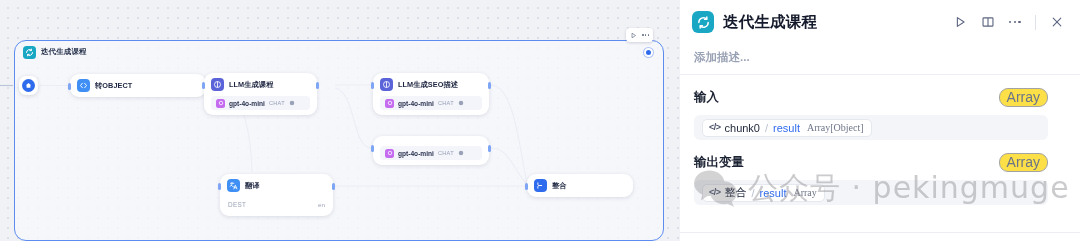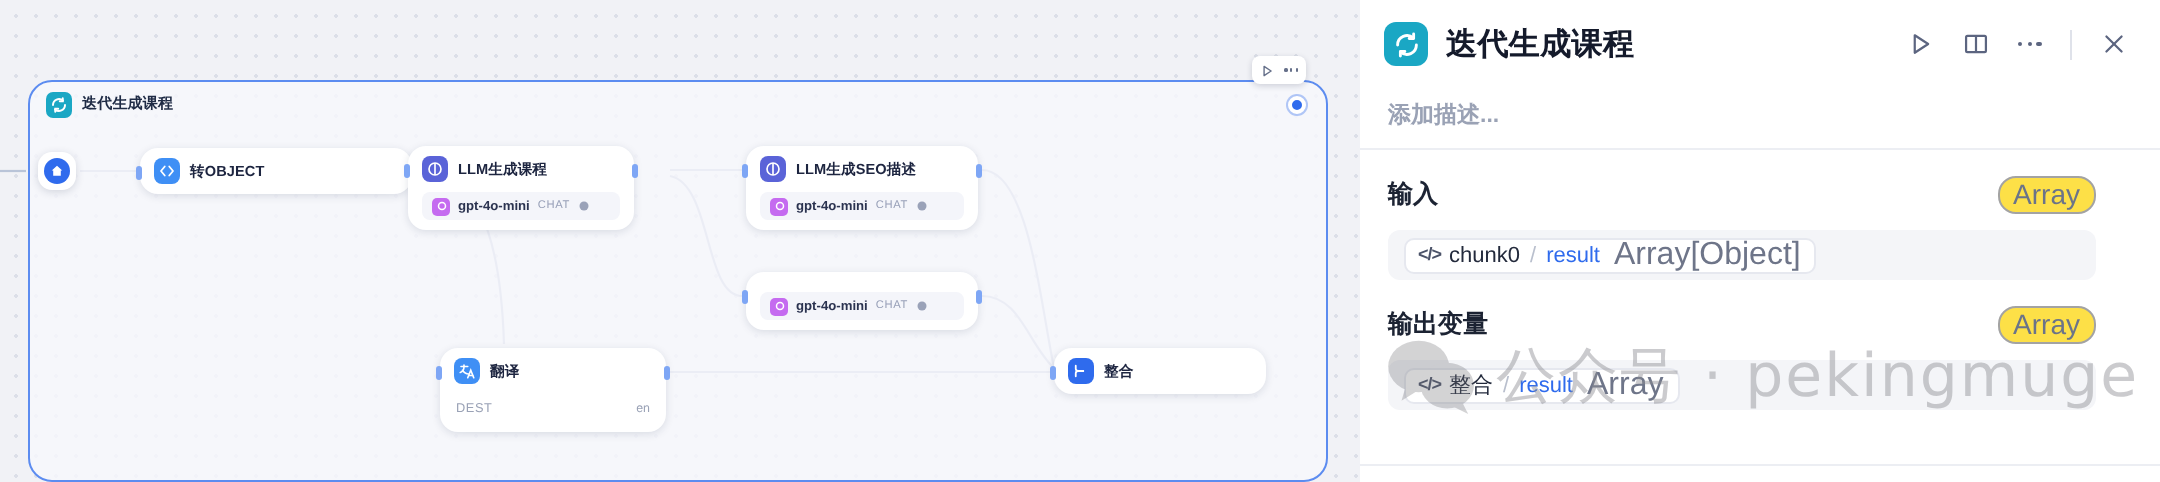--- a/index.html
+++ b/index.html
@@ -223,21 +223,21 @@
     background: #ffffff;
     border: 1px solid #e6e8ef;
     border-radius: 5px;
     display: flex; align-items: center; gap: 4px;
     padding: 0 7px 0 6px;
   }
   .code-icon { font-size: 9px; color: #4a5268; font-weight: 700; line-height: 1; letter-spacing: -0.5px; }
   .var-name { font-size: 11px; color: #232a3c; }
   .var-sep  { font-size: 11px; color: #b9bfcd; margin: 0 1px; }
   .var-key  { font-size: 11px; color: #2f6bed; }
-  .var-type { font-size: 16px; color: #6e7589; margin-left: 3px; }
+  .var-type { font-size: 10px; color: #6e7589; margin-left: 3px; font-family: Liberation Serif, serif; }
 
   #panel-divider-2 {
     position: absolute; left: 0; top: 232px;
     width: 400px; height: 1px; background: #eceef3;
   }
 
   
   #watermark {
     position: absolute; left: 693px; top: 168px;
     width: 387px; height: 62px;

